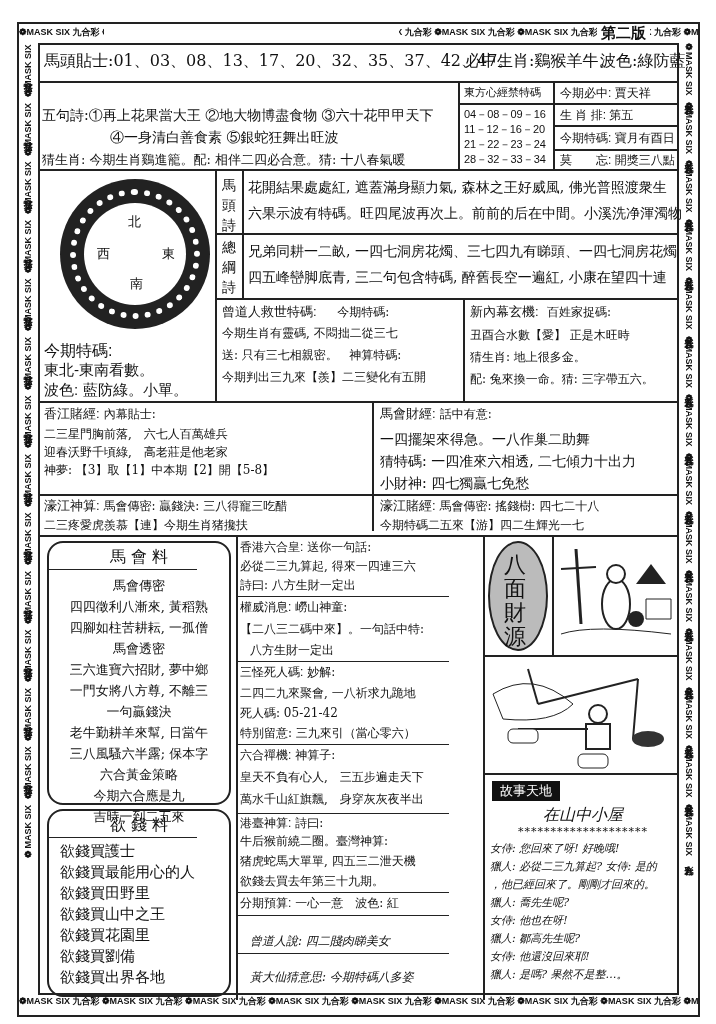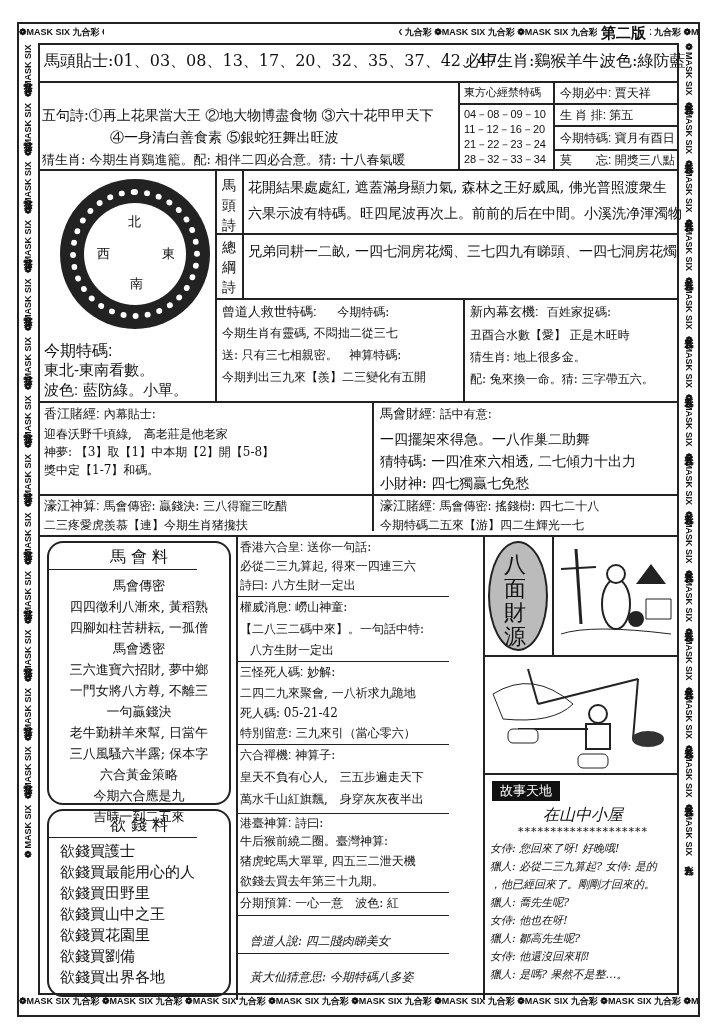--- a/index.html
+++ b/index.html
@@ -54,21 +54,21 @@
     <div class="hline" style="top:36px"></div>
 
     <div class="tx f14" style="left:2px;top:62px"><span>五句詩:</span><span>①再上花果當大王 ②地大物博盡食物 ③六十花甲甲天下</span></div>
     <div class="tx f14" style="left:70px;top:84px">④一身清白善食素 ⑤銀蛇狂舞出旺波</div>
     <div class="tx f13" style="left:2px;top:106px">猜生肖: 今期生肖鷄進籠。配: 相伴二四必合意。猜: 十八春氣暖</div>
 
     <div class="vline" style="left:418px;top:36px;height:88px"></div>
     <div class="tx sans f11" style="left:424px;top:40px">東方心經禁特碼</div>
     <div class="hline" style="top:58px;left:418px;right:0"></div>
     <div class="tx sans f11" style="left:424px;top:62px;line-height:15px">
-      <div>04－08－09－10</div>
+      <div>04－08－09－16</div>
       <div>11－12－16－20</div>
       <div>21－22－23－24</div>
       <div>28－32－33－34</div>
     </div>
     <div class="vline" style="left:513px;top:36px;height:88px"></div>
     <div class="tx sans f12" style="left:520px;top:40px"><span>今期必中:</span> <span>賈天祥</span></div>
     <div class="hline" style="top:58px;left:513px;right:0"></div>
     <div class="tx sans f12" style="left:520px;top:62px"><span>生 肖 排:</span> <span>第五</span></div>
     <div class="hline" style="top:80px;left:513px;right:0"></div>
     <div class="tx sans f12" style="left:520px;top:85px"><span>今期特碼:</span> <span>寶月有酉日</span></div>
@@ -89,38 +89,39 @@
 
     <div class="vline" style="left:175px;top:124px;height:232px"></div>
 
     <div class="tx f14 b sans" style="left:182px;top:130px;width:16px;white-space:normal;line-height:20px">馬頭詩</div>
     <div class="vline" style="left:202px;top:124px;height:129px"></div>
     <div class="tx f14" style="left:208px;top:134px">花開結果處處紅, 遮蓋滿身顯力氣, 森林之王好威風, 佛光普照渡衆生</div>
     <div class="tx f14" style="left:208px;top:160px">六果示波有特碼。旺四尾波再次上。前前的后在中間。小溪洗净渾濁物</div>
     <div class="hline" style="top:188px;left:175px;right:0"></div>
     <div class="tx f14 b sans" style="left:182px;top:192px;width:16px;white-space:normal;line-height:20px">總綱詩</div>
     <div class="tx f14" style="left:208px;top:198px">兄弟同耕一二畝, 一四七洞房花燭、三七四九有睇頭、一四七洞房花燭</div>
+    <div class="tx f14" style="left:208px;top:224px">四五峰巒脚底青, 三二句包含特碼, 醉舊長空一遍紅, 小康在望四十連</div>
     <div class="hline" style="top:253px;left:175px;right:0"></div>
 
     <div class="tx f13" style="left:182px;top:258px"><span class="b sans">曾道人救世特碼:</span>&nbsp;&nbsp;&nbsp;&nbsp;&nbsp;<span class="f12">今期特碼:</span></div>
     <div class="tx f12" style="left:182px;top:280px">今期生肖有靈碼, 不悶拙二從三七</div>
     <div class="tx f12" style="left:182px;top:302px"><span>送: 只有三七相親密。</span>&nbsp;&nbsp;&nbsp;<span>神算特碼:</span></div>
     <div class="tx f12" style="left:182px;top:324px">今期判出三九來【羨】二三變化有五開</div>
     <div class="vline" style="left:423px;top:253px;height:103px"></div>
     <div class="tx f13" style="left:430px;top:258px"><span class="b sans">新內幕玄機:</span>&nbsp;&nbsp;<span class="f12">百姓家捉碼:</span></div>
     <div class="tx f12" style="left:430px;top:282px">丑酉合水數【愛】 正是木旺時</div>
     <div class="tx f12" style="left:430px;top:304px">猜生肖: 地上很多金。</div>
     <div class="tx f12" style="left:430px;top:326px">配: 兔來換一命。猜: 三字帶五六。</div>
     <div class="hline" style="top:356px"></div>
 
     <div class="tx f13" style="left:4px;top:360px"><span class="b sans">香江賭經:</span> <span class="f12">內幕貼士:</span></div>
     <div class="tx f12" style="left:4px;top:380px;line-height:18px">
+      <div>二三星門胸前落,　六七人百萬雄兵</div>
       <div>迎春沃野千頃綠,　高老莊是他老家</div>
       <div>神夢: 【3】取【1】中本期【2】開【5-8】</div>
-      <div>獎中定【1-7】和碼。</div>
     </div>
     <div class="vline" style="left:332px;top:356px;height:130px"></div>
     <div class="tx f13" style="left:340px;top:360px"><span class="b sans">馬會財經:</span> <span class="f12">話中有意:</span></div>
     <div class="tx f14" style="left:340px;top:383px;line-height:22px">
       <div>一四擺架來得急。一八作巢二助舞</div>
       <div>猜特碼: 一四准來六相透, 二七傾力十出力</div>
       <div>小財神: 四七獨贏七免愁</div>
     </div>
     <div class="hline" style="top:449px"></div>
     <div class="tx f12" style="left:4px;top:452px"><span class="b sans f13">濠江神算:</span> <span>馬會傳密: 贏錢決: 三八得寵三吃醋</span></div>

